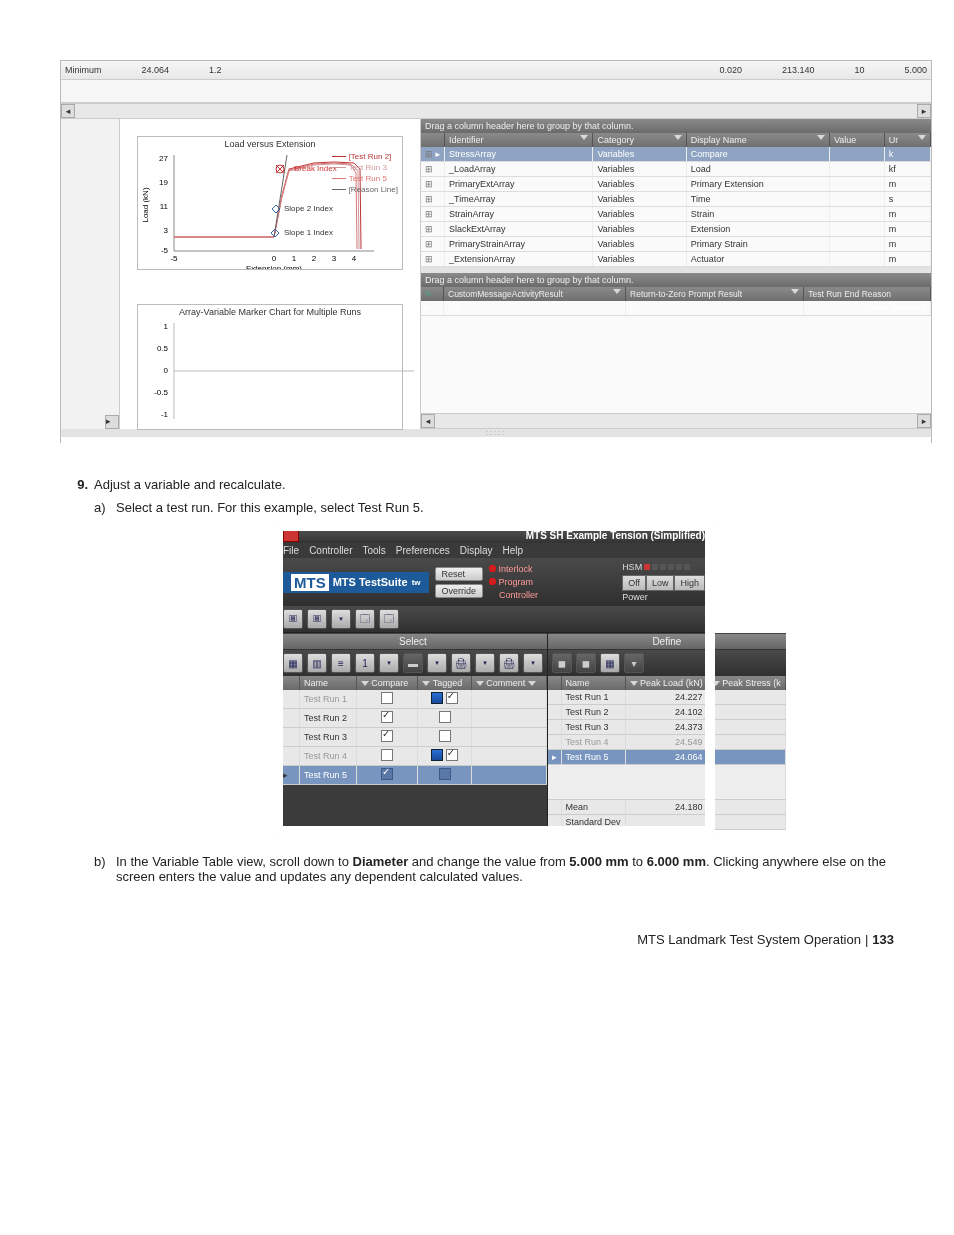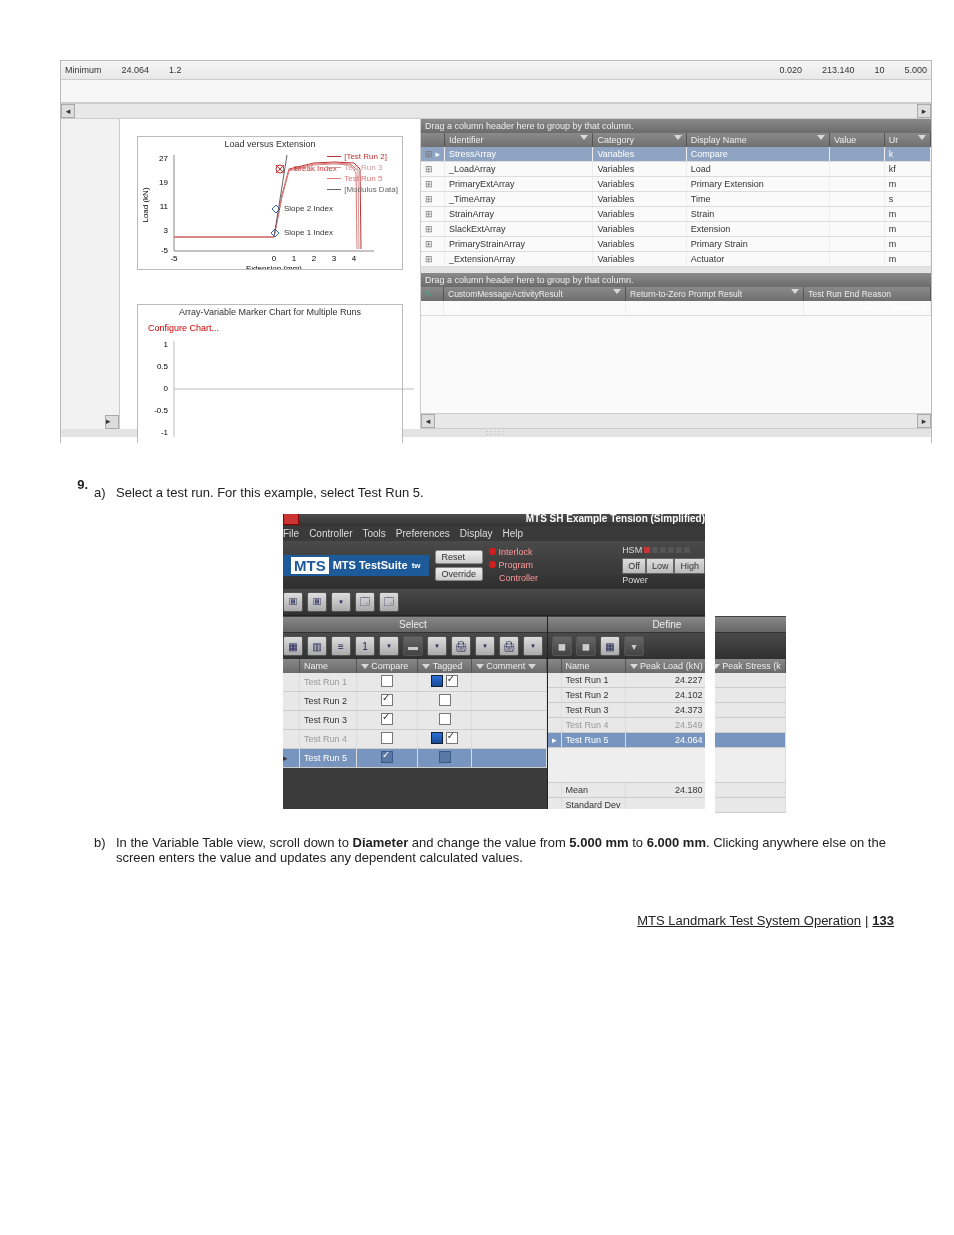--- a/index.html
+++ b/index.html
@@ -61,21 +61,21 @@
     position: relative;
     border:1px solid #bbb;
   }
   .ss1 .rowbar {
     display:flex;
     align-items:center;
     height:18px;
     border-bottom:1px solid #ccc;
     background: linear-gradient(#f6f6f6,#e8e8e8);
     padding:0 4px;
-    gap:20px;
+    gap:40px;
   }
   .ss1 .rowbar span { white-space: nowrap; }
   .ss1 .scrollbar-h {
     height:14px;
     background:#e8e8e8;
     border-top:1px solid #ccc;
     border-bottom:1px solid #ccc;
     position:relative;
   }
   .ss1 .scrollbar-h .btn {
@@ -146,21 +146,21 @@
   ol.sub > li > .lbl { width:22px; flex-shrink:0; }
   ol.sub > li > .body { flex:1; }
   .para { margin:8px 0; line-height:1.45;}
 
   
   .ss2 {
     width: 430px;
     font-size: 10px;
     color:#ddd;
     background: #3b3b3b;
-    border:2px solid #000000;
+    border:4px solid #000000;
     margin: 4px auto 20px auto;
     position:relative;
   }
   .ss2 .titlebar {
     height:16px;
     background: linear-gradient(#555,#333);
     display:flex;
     align-items:center;
     padding:0 4px;
     color:#fff;
@@ -270,21 +270,20 @@
   .ss2 .cb.on::after{content:"✓";position:absolute;top:-3px;left:0;font-size:10px;color:#333;}
   .ss2 .cb.hl{background:#5a78a5; border-color:#3a5a88;}
   .ss2 .cb.hl.on::after{color:#fff;}
   .ss2 .tag { display:inline-block; width:10px;height:10px;background:linear-gradient(#2a6fd6,#184a99);border:1px solid #123;}
   .ss2 .ptr { color:#333; padding-right:4px;}
 
   .footer {
     text-align:right;
     margin-top: 40px;
     font-size:13px;
-    text-decoration:underline;
   }
   .footer .sep { padding:0 4px;}
   .funnel{display:inline-block;width:0;height:0;border-left:4px solid transparent;border-right:4px solid transparent;border-top:5px solid currentColor;vertical-align:middle;}
 </style>
 </head>
 <body>
 
 <div class="page">
 
 
@@ -348,26 +347,25 @@
                 </g>
                 <text x="110" y="80" font-size="8" fill="#333">Slope 1 Index</text>
                 <text x="100" y="116" text-anchor="middle" font-size="8">Extension (mm)</text>
                 <text transform="translate(-26,50) rotate(-90)" text-anchor="middle" font-size="8">Load (kN)</text>
               </g>
             </svg>
             <div class="legend">
               <div class="item" style="color:#b33"><span class="dash"></span><span>[Test Run 2]</span></div>
               <div class="item" style="color:#c99"><span class="dash"></span><span>Test Run 3</span></div>
               <div class="item" style="color:#d77"><span class="dash"></span><span>Test Run 5</span></div>
-              <div class="item" style="color:#666"><span class="dash"></span><span>[Modulus Data]</span></div>
+              <div class="item" style="color:#666"><span class="dash"></span><span>[Reason Line]</span></div>
             </div>
           </div>
           <div class="chartbox" style="height:150px">
             <div class="title">Array-Variable Marker Chart for Multiple Runs</div>
-            <div class="configure">Configure Chart...</div>
             <svg width="300" height="110" viewBox="0 0 300 110">
               <g transform="translate(36,4)">
                 <line x1="0" y1="0" x2="0" y2="96" stroke="#bbb"></line>
                 <line x1="0" y1="48" x2="240" y2="48" stroke="#bbb"></line>
                 <text x="-6" y="6" text-anchor="end" font-size="8">1</text>
                 <text x="-6" y="28" text-anchor="end" font-size="8">0.5</text>
                 <text x="-6" y="50" text-anchor="end" font-size="8">0</text>
                 <text x="-6" y="72" text-anchor="end" font-size="8">-0.5</text>
                 <text x="-6" y="94" text-anchor="end" font-size="8">-1</text>
               </g>
@@ -480,20 +478,21 @@
         </div>
       </div>
       <div class="gripper">:::::</div>
     </div>
   </div>
 
   <ol class="steps">
     <li>
       <div class="num">9.</div>
       <div class="body">
+        <div>Adjust a variable and recalculate.</div>
         <ol class="sub">
           <li>
             <div class="lbl">a)</div>
             <div class="body">Select a test run. For this example, select Test Run 5.</div>
           </li>
         </ol>
 
         <div class="ss2 torn">
           <span class="torn-left"></span>
             <span class="torn-right"></span>

